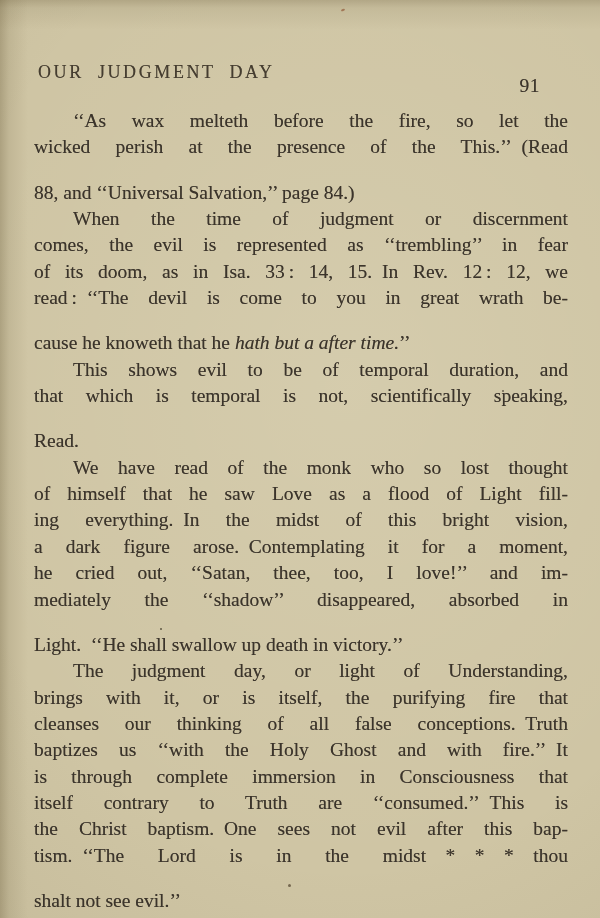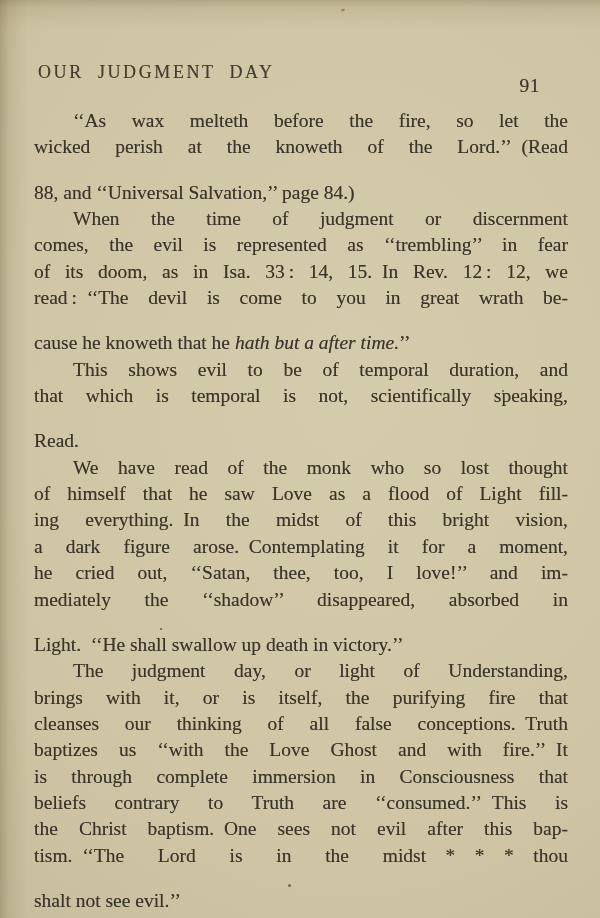--- a/index.html
+++ b/index.html
@@ -97,21 +97,21 @@
 <div class="page">
 
   <div class="running-header">
     <div class="running-title">OUR JUDGMENT DAY</div>
     <div class="page-number">91</div>
   </div>
 
   <div class="page-body">
       <div class="paragraph">
         <div class="line indent"><span>‘‘As wax melteth before the fire, so let the</span></div>
-        <div class="line"><span>wicked perish at the knoweth of the Lord.’’ (Read</span></div>
+        <div class="line"><span>wicked perish at the presence of the This.’’ (Read</span></div>
         <div class="line last"><span>88, and ‘‘Universal Salvation,’’ page 84.)</span></div>
       </div>
       <div class="paragraph">
         <div class="line indent"><span>When the time of judgment or discernment</span></div>
         <div class="line"><span>comes, the evil is represented as ‘‘trembling’’ in fear</span></div>
         <div class="line"><span>of its doom, as in Isa. 33 : 14, 15. In Rev. 12 : 12, we</span></div>
         <div class="line"><span>read : ‘‘The devil is come to you in great wrath be-</span></div>
         <div class="line last"><span>cause he knoweth that he </span><em>hath but a after time.</em><span>’’</span></div>
       </div>
       <div class="paragraph">
@@ -125,23 +125,23 @@
         <div class="line"><span>ing everything. In the midst of this bright vision,</span></div>
         <div class="line"><span>a dark figure arose. Contemplating it for a moment,</span></div>
         <div class="line"><span>he cried out, ‘‘Satan, thee, too, I love!’’ and im-</span></div>
         <div class="line"><span>mediately the ‘‘shadow’’ disappeared, absorbed in</span></div>
         <div class="line last"><span>Light. ‘‘He shall swallow up death in victory.’’</span></div>
       </div>
       <div class="paragraph">
         <div class="line indent"><span>The judgment day, or light of Understanding,</span></div>
         <div class="line"><span>brings with it, or is itself, the purifying fire that</span></div>
         <div class="line"><span>cleanses our thinking of all false conceptions. Truth</span></div>
-        <div class="line"><span>baptizes us ‘‘with the Love Ghost and with fire.’’ It</span></div>
+        <div class="line"><span>baptizes us ‘‘with the Holy Ghost and with fire.’’ It</span></div>
         <div class="line"><span>is through complete immersion in Consciousness that</span></div>
-        <div class="line"><span>beliefs contrary to Truth are ‘‘consumed.’’ This is</span></div>
+        <div class="line"><span>itself contrary to Truth are ‘‘consumed.’’ This is</span></div>
         <div class="line"><span>the Christ baptism. One sees not evil after this bap-</span></div>
         <div class="line"><span>tism. ‘‘The Lord is in the midst * * * thou</span></div>
         <div class="line last"><span>shalt not see evil.’’</span></div>
       </div>
       <div class="paragraph">
         <div class="line indent"><span>We can not have the ‘‘Light’’ before the ‘‘fire.’’</span></div>
         <div class="line"><span>Welcome both. The ‘‘fire’’ is not necessarily suf-</span></div>
       </div>
     </div>
 

